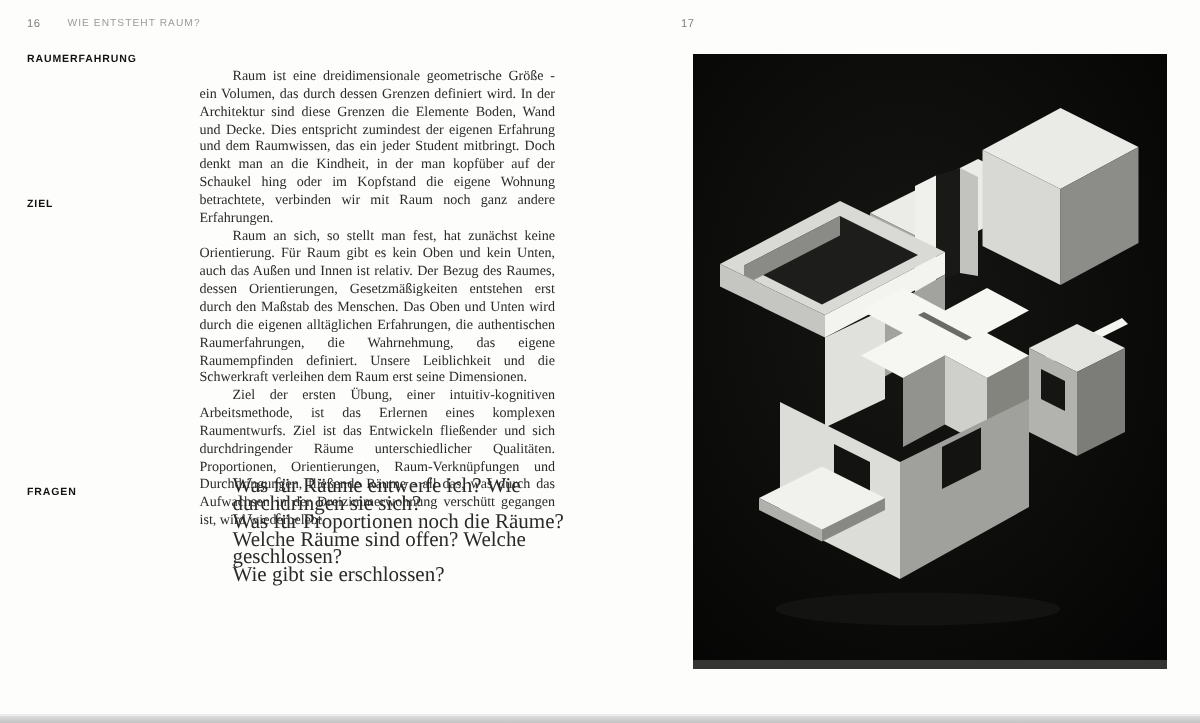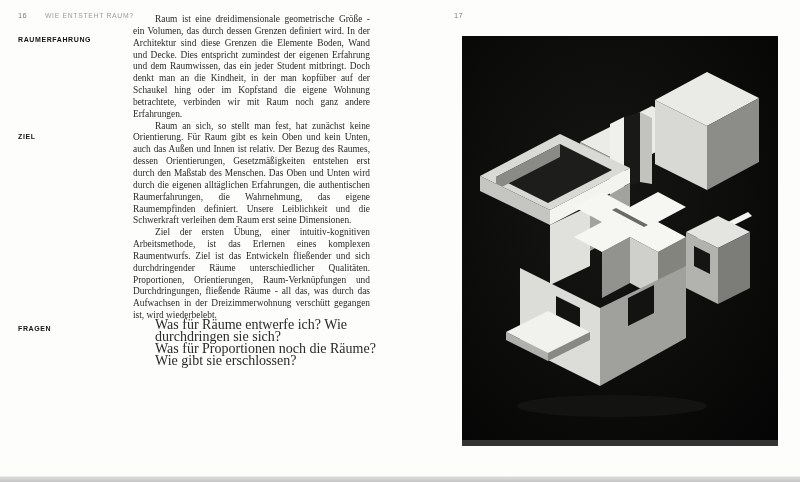--- a/index.html
+++ b/index.html
@@ -21,21 +21,21 @@
   
   .margin-label {
     position:absolute; left:18px; font-family:"Liberation Sans", sans-serif;
     font-weight:bold; font-size:7px; letter-spacing:0.6px; color:#131311;
   }
   .label-raumerfahrung { top:36px; }
   .label-ziel { top:133px; }
   .label-fragen { top:325px; }
   
   .bodytext {
-    position:absolute; left:133px; top:14px; width:237px;
+    position:absolute; left:133px; top:46px; width:237px;
     font-size:9.4px; line-height:11.85px; text-align:justify;
   }
   .bodytext p { margin:0; text-indent:22px; }
   .questions {
     position:absolute; left:133px; top:319px; width:250px;
     font-size:14px; line-height:11.85px;
   }
   .questions .q { padding-left:22px; }
   
   .photo {
@@ -64,20 +64,21 @@
 
   <div class="bodytext">
     <p>Raum ist eine dreidimensionale geometrische Größe - ein Volumen, das durch dessen Grenzen definiert wird. In der Architektur sind diese Grenzen die Elemente Boden, Wand und Decke. Dies entspricht zumindest der eigenen Erfahrung und dem Raumwissen, das ein jeder Student mitbringt. Doch denkt man an die Kindheit, in der man kopfüber auf der Schaukel hing oder im Kopfstand die eigene Wohnung betrachtete, verbinden wir mit Raum noch ganz andere Erfahrungen.</p>
     <p>Raum an sich, so stellt man fest, hat zunächst keine Orientierung. Für Raum gibt es kein Oben und kein Unten, auch das Außen und Innen ist relativ. Der Bezug des Raumes, dessen Orientierungen, Gesetzmäßigkeiten entstehen erst durch den Maßstab des Menschen. Das Oben und Unten wird durch die eigenen alltäglichen Erfahrungen, die authentischen Raumerfahrungen, die Wahrnehmung, das eigene Raumempfinden definiert. Unsere Leiblichkeit und die Schwerkraft verleihen dem Raum erst seine Dimensionen.</p>
     <p>Ziel der ersten Übung, einer intuitiv-kognitiven Arbeitsmethode, ist das Erlernen eines komplexen Raumentwurfs. Ziel ist das Entwickeln fließender und sich durchdringender Räume unterschiedlicher Qualitäten. Proportionen, Orientierungen, Raum-Verknüpfungen und Durchdringungen, fließende Räume - all das, was durch das Aufwachsen in der Dreizimmerwohnung verschütt gegangen ist, wird wiederbelebt.</p>
   </div>
 
   <div class="questions">
     <div class="q">Was für Räume entwerfe ich? Wie durchdringen sie sich?</div>
     <div class="q">Was für Proportionen noch die Räume?</div>
+    <div class="q">Welche Räume sind offen? Welche geschlossen?</div>
     <div class="q">Wie gibt sie erschlossen?</div>
   </div>
 
   <div class="photo">
     <svg width="316" height="410" viewBox="0 0 316 410">
       <defs>
         <radialGradient id="bgGrad" cx="45%" cy="42%" r="75%">
           <stop offset="0%" stop-color="#161614"></stop>
           <stop offset="60%" stop-color="#0c0c0a"></stop>
           <stop offset="100%" stop-color="#050505"></stop>

